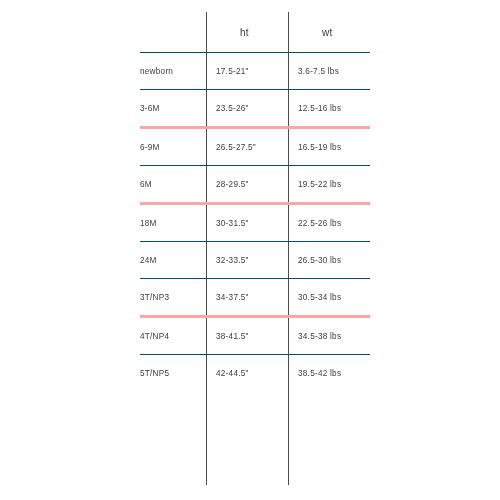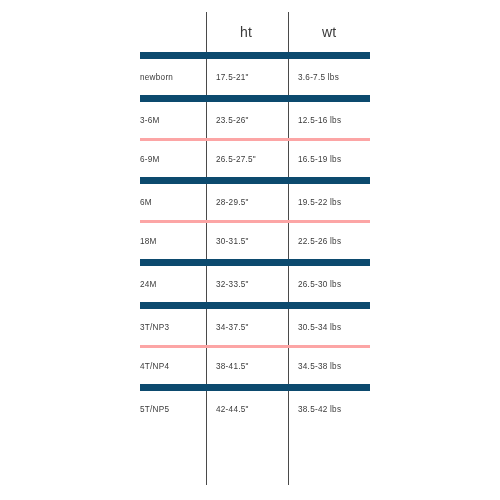--- a/index.html
+++ b/index.html
@@ -60,28 +60,28 @@
   }
 
   
   table.chart td.size-cell {
     padding-left: 0;
   }
 
   
   table.chart tr.header-row td {
     height: 40px;
-    font-size: 14px;
+    font-size: 10px;
     color: #3a3a3a;
     padding-left: 34px;
   }
 
   
   table.chart tr.ruled td {
-    border-top: 7px solid #0c4a6e;
+    border-top: 1px solid #0c4a6e;
   }
   table.chart tr.ruled-light td {
     border-top: 3px solid #fca5a5;
   }
 </style>
 </head>
 <body>
 
 <div id="size-chart">
 

